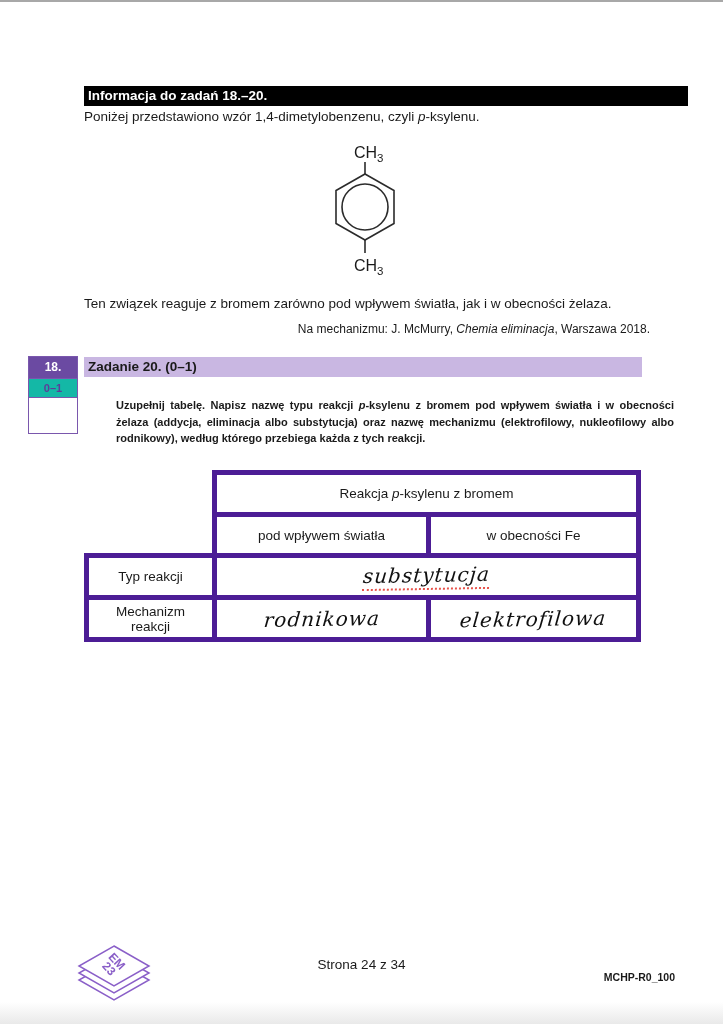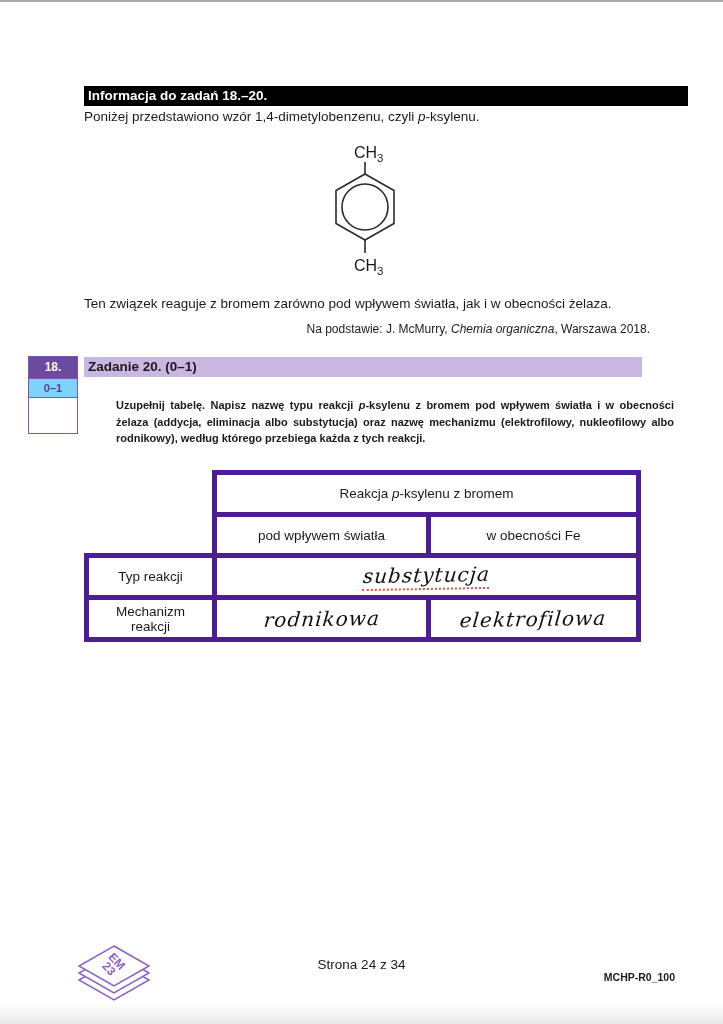--- a/index.html
+++ b/index.html
@@ -24,21 +24,21 @@
   
   .molecule{position:absolute;left:300px;top:140px;}
   .molecule .bond{stroke:#2b2b2b;stroke-width:1.6;fill:none;}
   .molecule .chem{font-family:"Liberation Sans", sans-serif;font-size:16px;fill:#1a1a1a;}
 
   
   .task-badge{position:absolute;left:28px;top:356px;width:50px;
     border:1px solid #7a57ad;box-sizing:border-box;}
   .badge-num{background:#6b4aa2;color:#fff;font-weight:bold;font-size:12px;
     text-align:center;height:21px;line-height:21px;}
-  .badge-pts{background:#7dd3fc;color:#5c3d99;font-weight:bold;font-size:11px;
+  .badge-pts{background:#14b8a6;color:#5c3d99;font-weight:bold;font-size:11px;
     text-align:center;height:18px;line-height:18px;border-top:1px solid #7a57ad;}
   .badge-box{background:#fff;height:35px;border-top:1px solid #7a57ad;}
 
   .task-header{
     position:absolute;left:84px;top:357px;width:558px;height:20px;
     background:#c9b7e2;font-weight:bold;font-size:13.5px;line-height:20px;
     padding-left:4px;box-sizing:border-box;
   }
   .task-body{
     position:absolute;left:100px;top:381px;width:558px;margin:16px;
@@ -94,21 +94,21 @@
   <text class="chem" x="54" y="18"><tspan>CH</tspan><tspan dy="4" font-size="11.5">3</tspan></text>
   <line class="bond" x1="65" y1="22" x2="65" y2="34"></line>
   <polygon class="bond" points="65,34 94,50.5 94,83.5 65,100 36,83.5 36,50.5" fill="none"></polygon>
   <circle class="bond" cx="65" cy="67" r="23" fill="none"></circle>
   <line class="bond" x1="65" y1="100" x2="65" y2="113"></line>
   <text class="chem" x="54" y="131"><tspan>CH</tspan><tspan dy="4" font-size="11.5">3</tspan></text>
 </svg>
 
 <p class="note-text">Ten związek reaguje z bromem zarówno pod wpływem światła, jak i w obecności żelaza.</p>
 
-<p class="citation"><span>Na podstawie: J. McMurry, </span><i>Chemia organiczna</i><span>, Warszawa 2018.</span></p>
+<p class="citation"><span>Na mechanizmu: J. McMurry, </span><i>Chemia eliminacja</i><span>, Warszawa 2018.</span></p>
 
 <div class="task-badge">
   <div class="badge-num">18.</div>
   <div class="badge-pts">0–1</div>
   <div class="badge-box"></div>
 </div>
 
 <div class="task-header">
   <span>Zadanie 20. (0–1)</span>
 </div>

